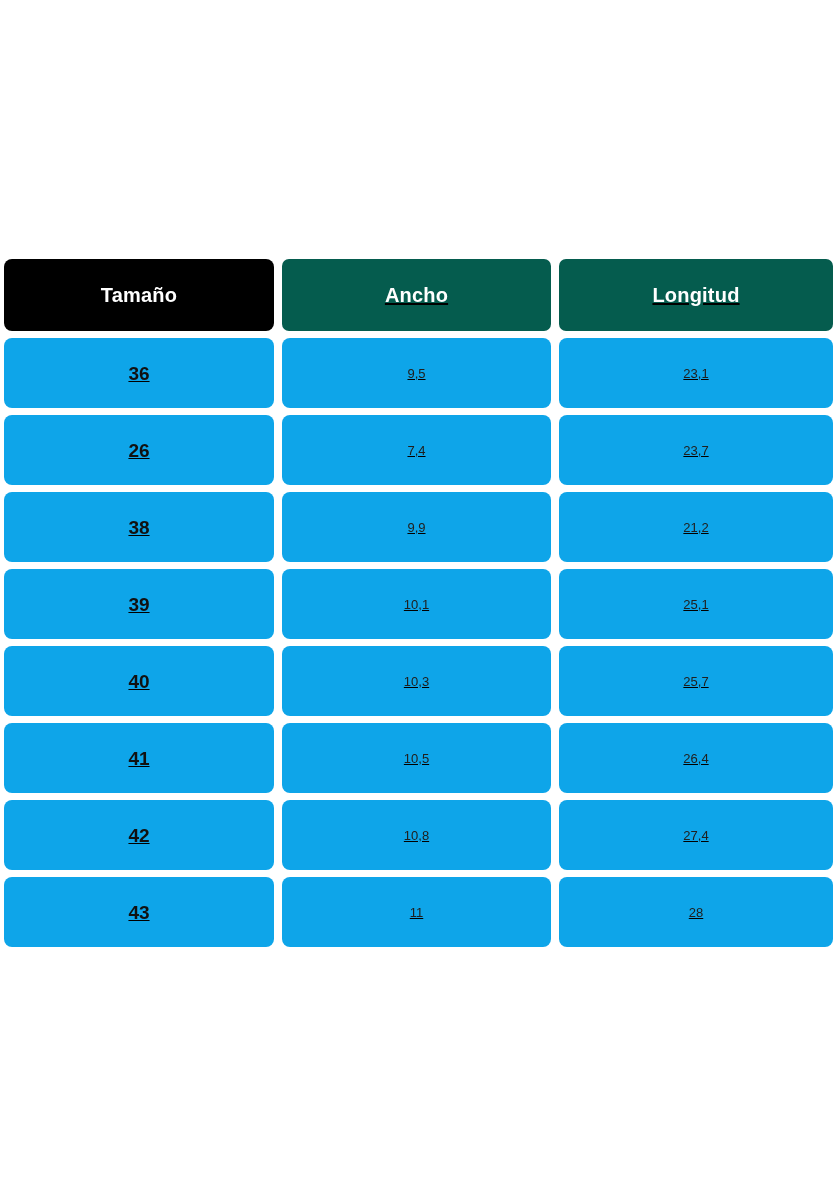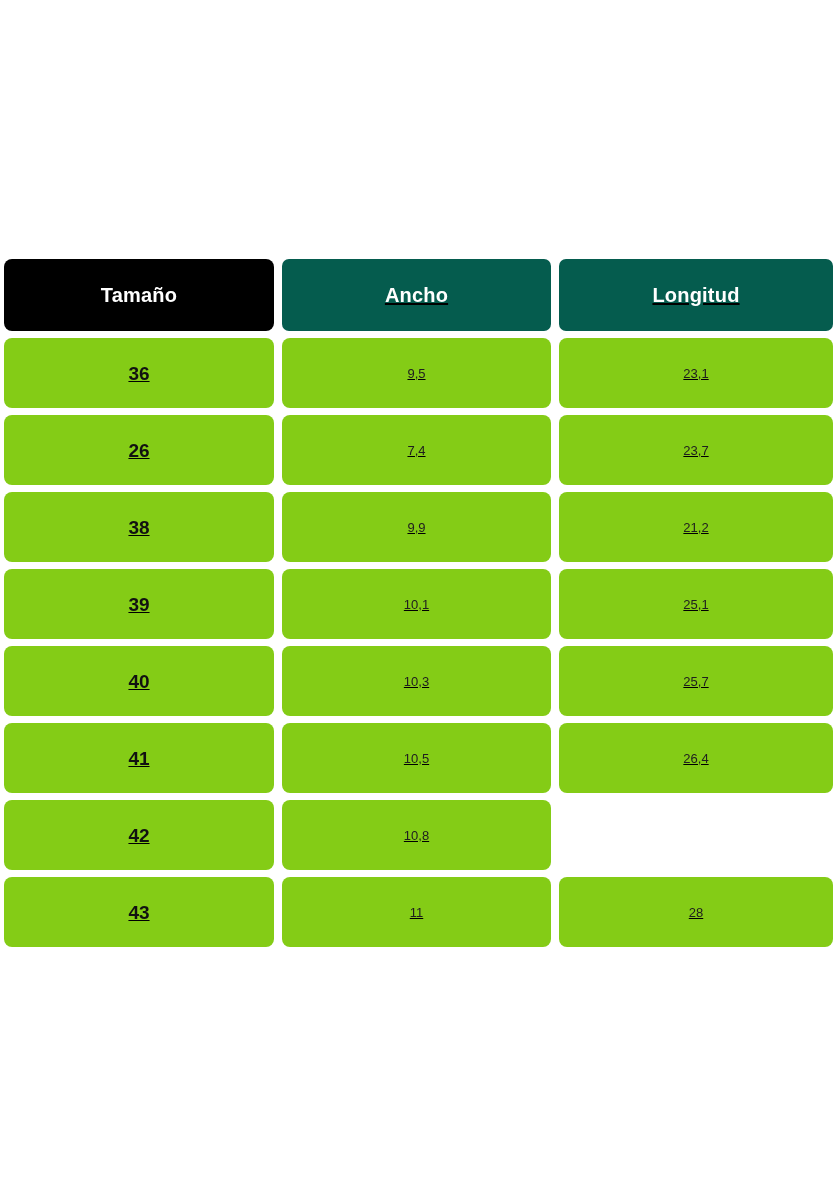--- a/index.html
+++ b/index.html
@@ -66,21 +66,21 @@
     font-size: 20px;
     font-weight: 700;
     letter-spacing: 0.2px;
     line-height: 1;
   }
 
   
   .body-row .cell {
     height: 70px;
     border-radius: 8px;
-    background: #84cc16;
+    background: #0ea5e9;
     display: flex;
     align-items: center;
     justify-content: center;
     box-sizing: border-box;
   }
 
   
   .col-size   { flex: 0 0 270px; width: 270px; }
   .col-width  { flex: 0 0 269px; width: 269px; }
   .col-length { flex: 0 0 274px; width: 274px; }
@@ -190,20 +190,23 @@
       </div>
     </div>
 
     <div class="table-row body-row">
       <div class="cell col-size">
         <span class="cell-value-size">42</span>
       </div>
       <div class="cell col-width">
         <span class="cell-value-measure">10,8</span>
       </div>
+      <div class="cell col-length">
+        <span class="cell-value-measure">27,4</span>
+      </div>
     </div>
 
     <div class="table-row body-row">
       <div class="cell col-size">
         <span class="cell-value-size">43</span>
       </div>
       <div class="cell col-width">
         <span class="cell-value-measure">11</span>
       </div>
       <div class="cell col-length">

